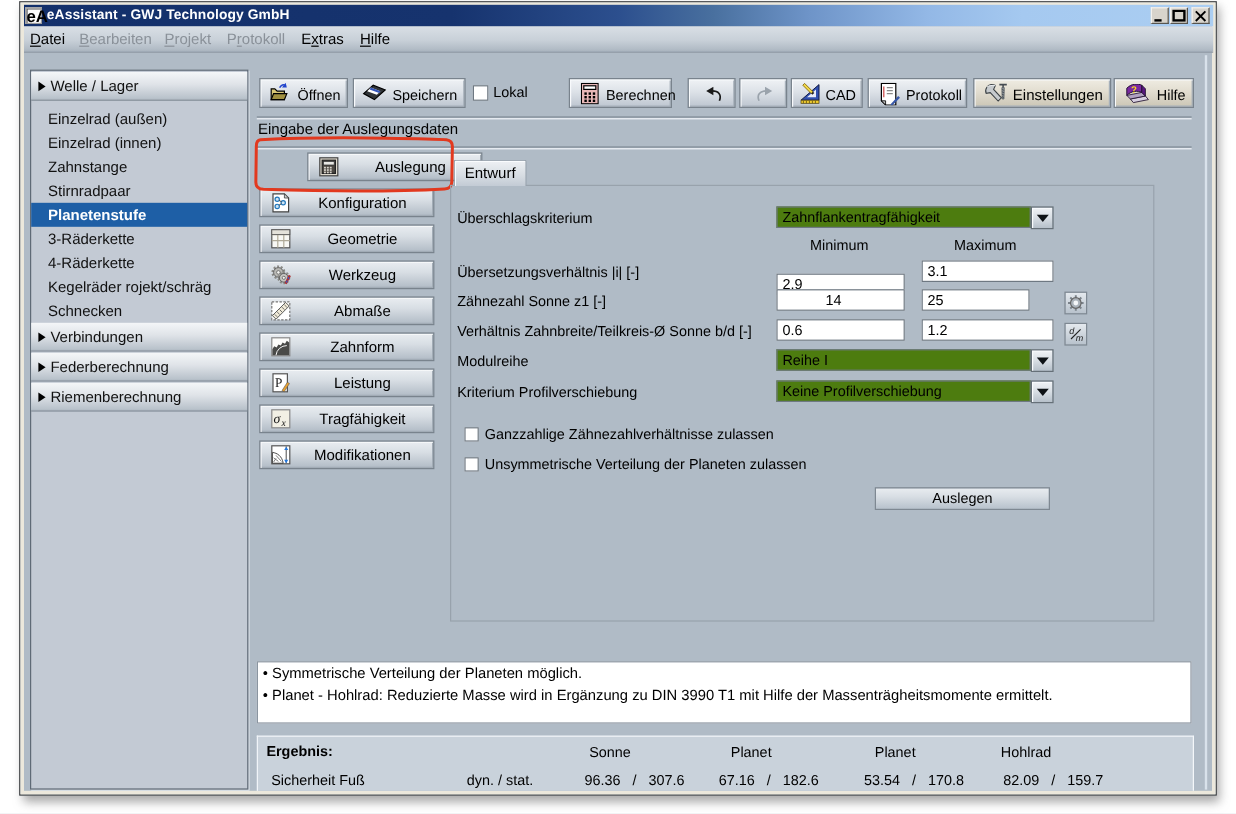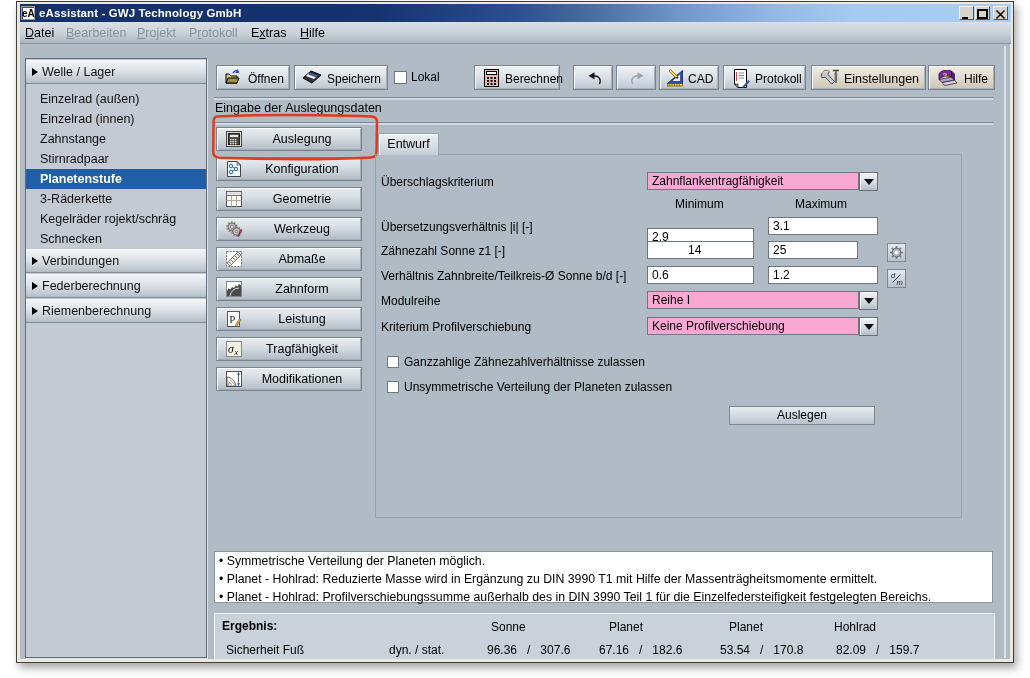--- a/index.html
+++ b/index.html
@@ -14,21 +14,21 @@
 #frame { position:absolute; left:0; top:0; right:0; bottom:0; border:3px solid #ece8dc; }
 
 #title {
   position:absolute; left:20px; top:4px; width:991px; height:18px;
   background:linear-gradient(90deg,#13306b 0%,#16336e 36%,#2c4f8e 50%,#49709f 58%,#6e94c8 66%,#93b8e6 76%,#a5c9f0 84%,#abcef2 100%);
 }
 #appicon {
   position:absolute; left:21px; top:6px; width:14px; height:14px;
   background:#ffffff; border:1px solid #9a9a9a;
   box-shadow:inset 1px 1px 0 #505050;
-  font-size:10px; font-weight:bold; color:#000; text-align:center; line-height:13px;
+  font-size:14px; font-weight:bold; color:#000; text-align:center; line-height:13px;
 }
 #titletext { position:absolute; left:39px; top:7px; color:#ffffff; font-size:11.5px; font-weight:bold; letter-spacing:0.1px; }
 .winbtn {
   position:absolute; top:6px; width:15px; height:14px;
   background:#d8d4cc; border:1px solid #f4f2ee;
   border-right-color:#57544e; border-bottom-color:#57544e;
 }
 
 #menubar {
   position:absolute; left:20px; top:22px; width:991px; height:22px;
@@ -99,21 +99,21 @@
   border-radius:2px 2px 0 0;
   box-shadow:inset 1px 1px 0 #fafcfe;
   font-size:12.5px; text-align:center; line-height:21px;
 }
 .flabel { position:absolute; font-size:12px; color:#000; }
 .input {
   position:absolute; height:18px; background:#fff; border:1px solid #6e7882;
   font-size:12px; line-height:16px; padding-left:4px; color:#000;
 }
 .combo {
-  position:absolute; width:212px; height:18px; background:#f9a8d4; border:1px solid #6e7882;
+  position:absolute; width:212px; height:18px; background:#4d7c0f; border:1px solid #6e7882;
   font-size:12px; line-height:16px; padding-left:4px; color:#000;
 }
 .combo .arrow {
   position:absolute; left:211px; top:-1px; width:19px; height:19px;
   background:linear-gradient(#f0f3f6 0%, #d8dee4 50%, #b6c0ca 100%);
   border:1px solid #667078;
   box-shadow:inset 1px 1px 0 #fafcfe;
 }
 .combo .arrow:after {
   content:""; position:absolute; left:3.5px; top:5.5px; width:0; height:0;
@@ -178,20 +178,21 @@
       <span class="t">Welle / Lager</span>
     </div>
   <div style="height:3px;"></div>
   <div style="height:1px;"></div>
   <div class="navitem">Einzelrad (außen)</div>
   <div class="navitem">Einzelrad (innen)</div>
   <div class="navitem">Zahnstange</div>
   <div class="navitem">Stirnradpaar</div>
   <div class="navitem navsel">Planetenstufe</div>
   <div class="navitem">3-Räderkette</div>
+  <div class="navitem">4-Räderkette</div>
   <div class="navitem">Kegelräder rojekt/schräg</div>
   <div class="navitem">Schnecken</div>
   <div class="navhdr">
       <span class="tri"></span>
       <span class="t">Verbindungen</span>
     </div>
   <div class="navhdr">
       <span class="tri"></span>
       <span class="t">Federberechnung</span>
     </div>
@@ -293,21 +294,21 @@
     <path d="M13.5 1 L16.5 4 L16.5 10 L13.5 7 Z" fill="#5a1880" stroke="#201030" stroke-width="0.7"></path>
     <text x="4.6" y="7.8" font-size="8" font-weight="bold" fill="#f8d820" font-family="Liberation Sans">?</text>
   </svg>
   <span class="abs" style="left:35px; top:6px;">Hilfe</span>
 </div>
 
 <div class="sep" style="left:214px; top:97px; width:779px;"></div>
 <div class="flabel" style="left:215px; top:101px; font-size:12.5px;">Eingabe der Auslegungsdaten</div>
 <div class="sep" style="left:214px; top:122px; width:779px;"></div>
 
-<div class="stk" style="top:127px;">
+<div class="stk" style="top:127px;margin-left:40px;">
     <svg class="ic" width="18" height="18" viewBox="0 0 18 18">
       <rect x="1.5" y="1.5" width="15" height="15" fill="#ddd8cc" stroke="#444"></rect>
       <rect x="3.5" y="3.5" width="11" height="11" fill="#4c4842" stroke="#222"></rect>
       <rect x="4.5" y="4.5" width="9" height="3" fill="#e8e8e4" stroke="#303030" stroke-width="0.6"></rect>
       <g fill="#d8d4cc">
         <rect x="5" y="9" width="1.6" height="1.4"></rect>
         <rect x="7.4" y="9" width="1.6" height="1.4"></rect>
         <rect x="9.8" y="9" width="1.6" height="1.4"></rect>
         <rect x="5" y="11" width="1.6" height="1.4"></rect>
         <rect x="7.4" y="11" width="1.6" height="1.4"></rect>
@@ -447,21 +448,20 @@
 <div class="chk" style="left:386.5px; top:355.5px;"></div>
 <div class="flabel" style="left:404px; top:355px;">Ganzzahlige Zähnezahlverhältnisse zulassen</div>
 <div class="chk" style="left:386.5px; top:380.5px;"></div>
 <div class="flabel" style="left:404px; top:380px;">Unsymmetrische Verteilung der Planeten zulassen</div>
 
 <div id="auslegen">Auslegen</div>
 
 <div id="msgbox">
   <div>• Symmetrische Verteilung der Planeten möglich.</div>
   <div>• Planet - Hohlrad: Reduzierte Masse wird in Ergänzung zu DIN 3990 T1 mit Hilfe der Massenträgheitsmomente ermittelt.</div>
-  <div>• Planet - Hohlrad: Profilverschiebungssumme außerhalb des in DIN 3990 Teil 1 für die Einzelfedersteifigkeit festgelegten Bereichs.</div>
 </div>
 <div id="ergebnis">
   <span class="abs" style="left:7px; top:5px; font-weight:bold;">Ergebnis:</span>
   <span class="abs" style="left:276px; top:6px;">Sonne</span>
   <span class="abs" style="left:394px; top:6px;">Planet</span>
   <span class="abs" style="left:514px; top:6px;">Planet</span>
   <span class="abs" style="left:619px; top:6px;">Hohlrad</span>
   <span class="abs" style="left:11px; top:29px;">Sicherheit Fuß</span>
   <span class="abs" style="left:174px; top:29px;">dyn. / stat.</span>
   <span class="abs" style="left:272px; top:29px;">96.36&nbsp;&nbsp;&nbsp;/&nbsp;&nbsp;&nbsp;307.6</span>

